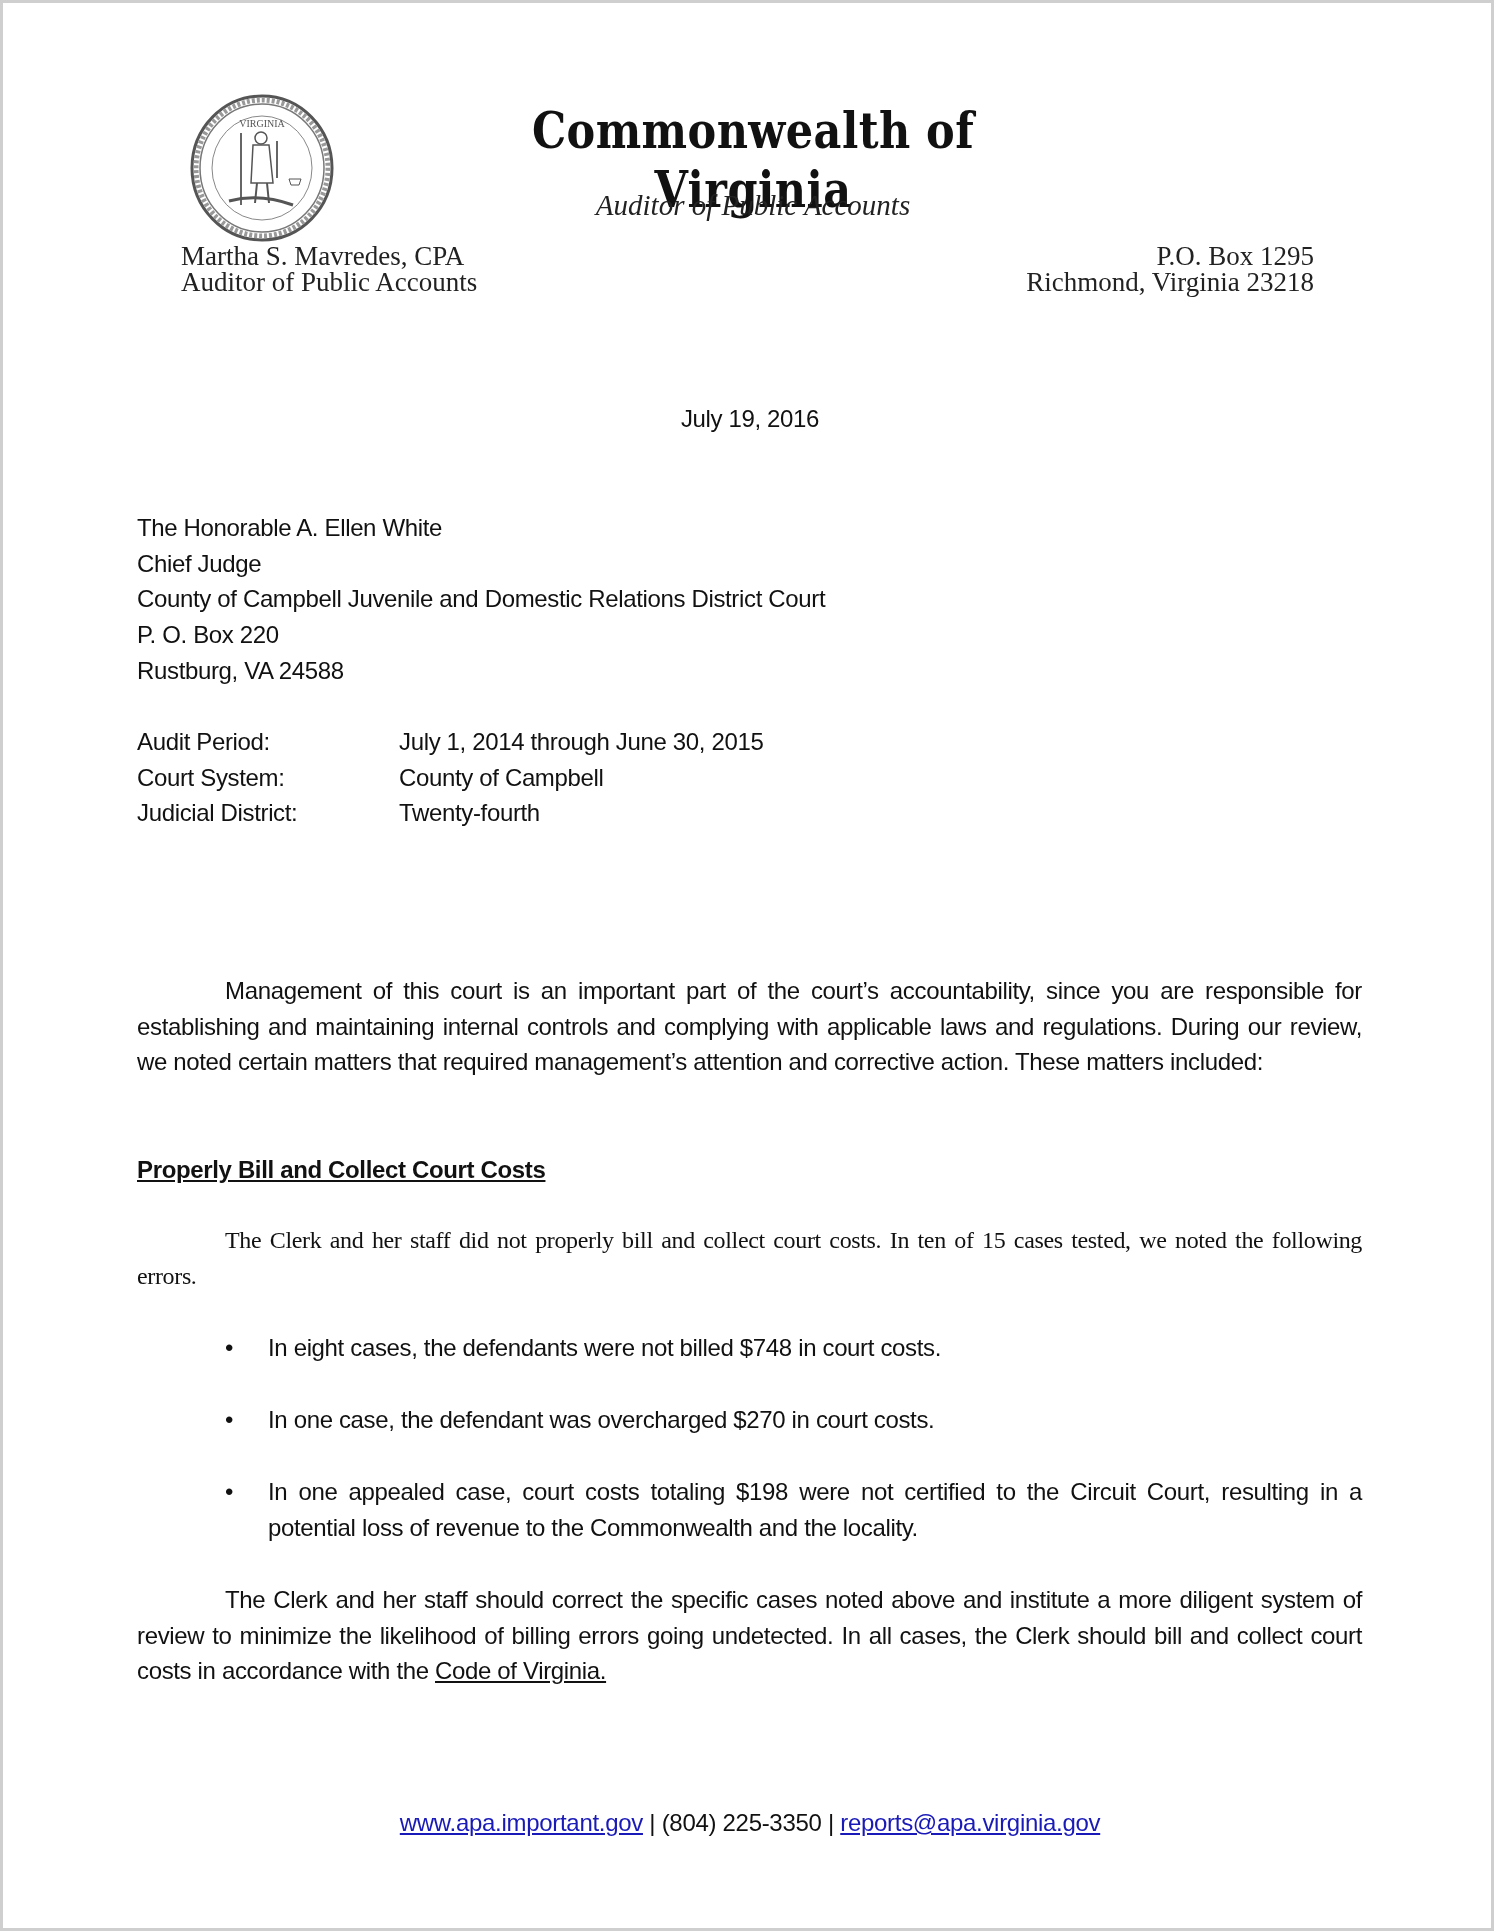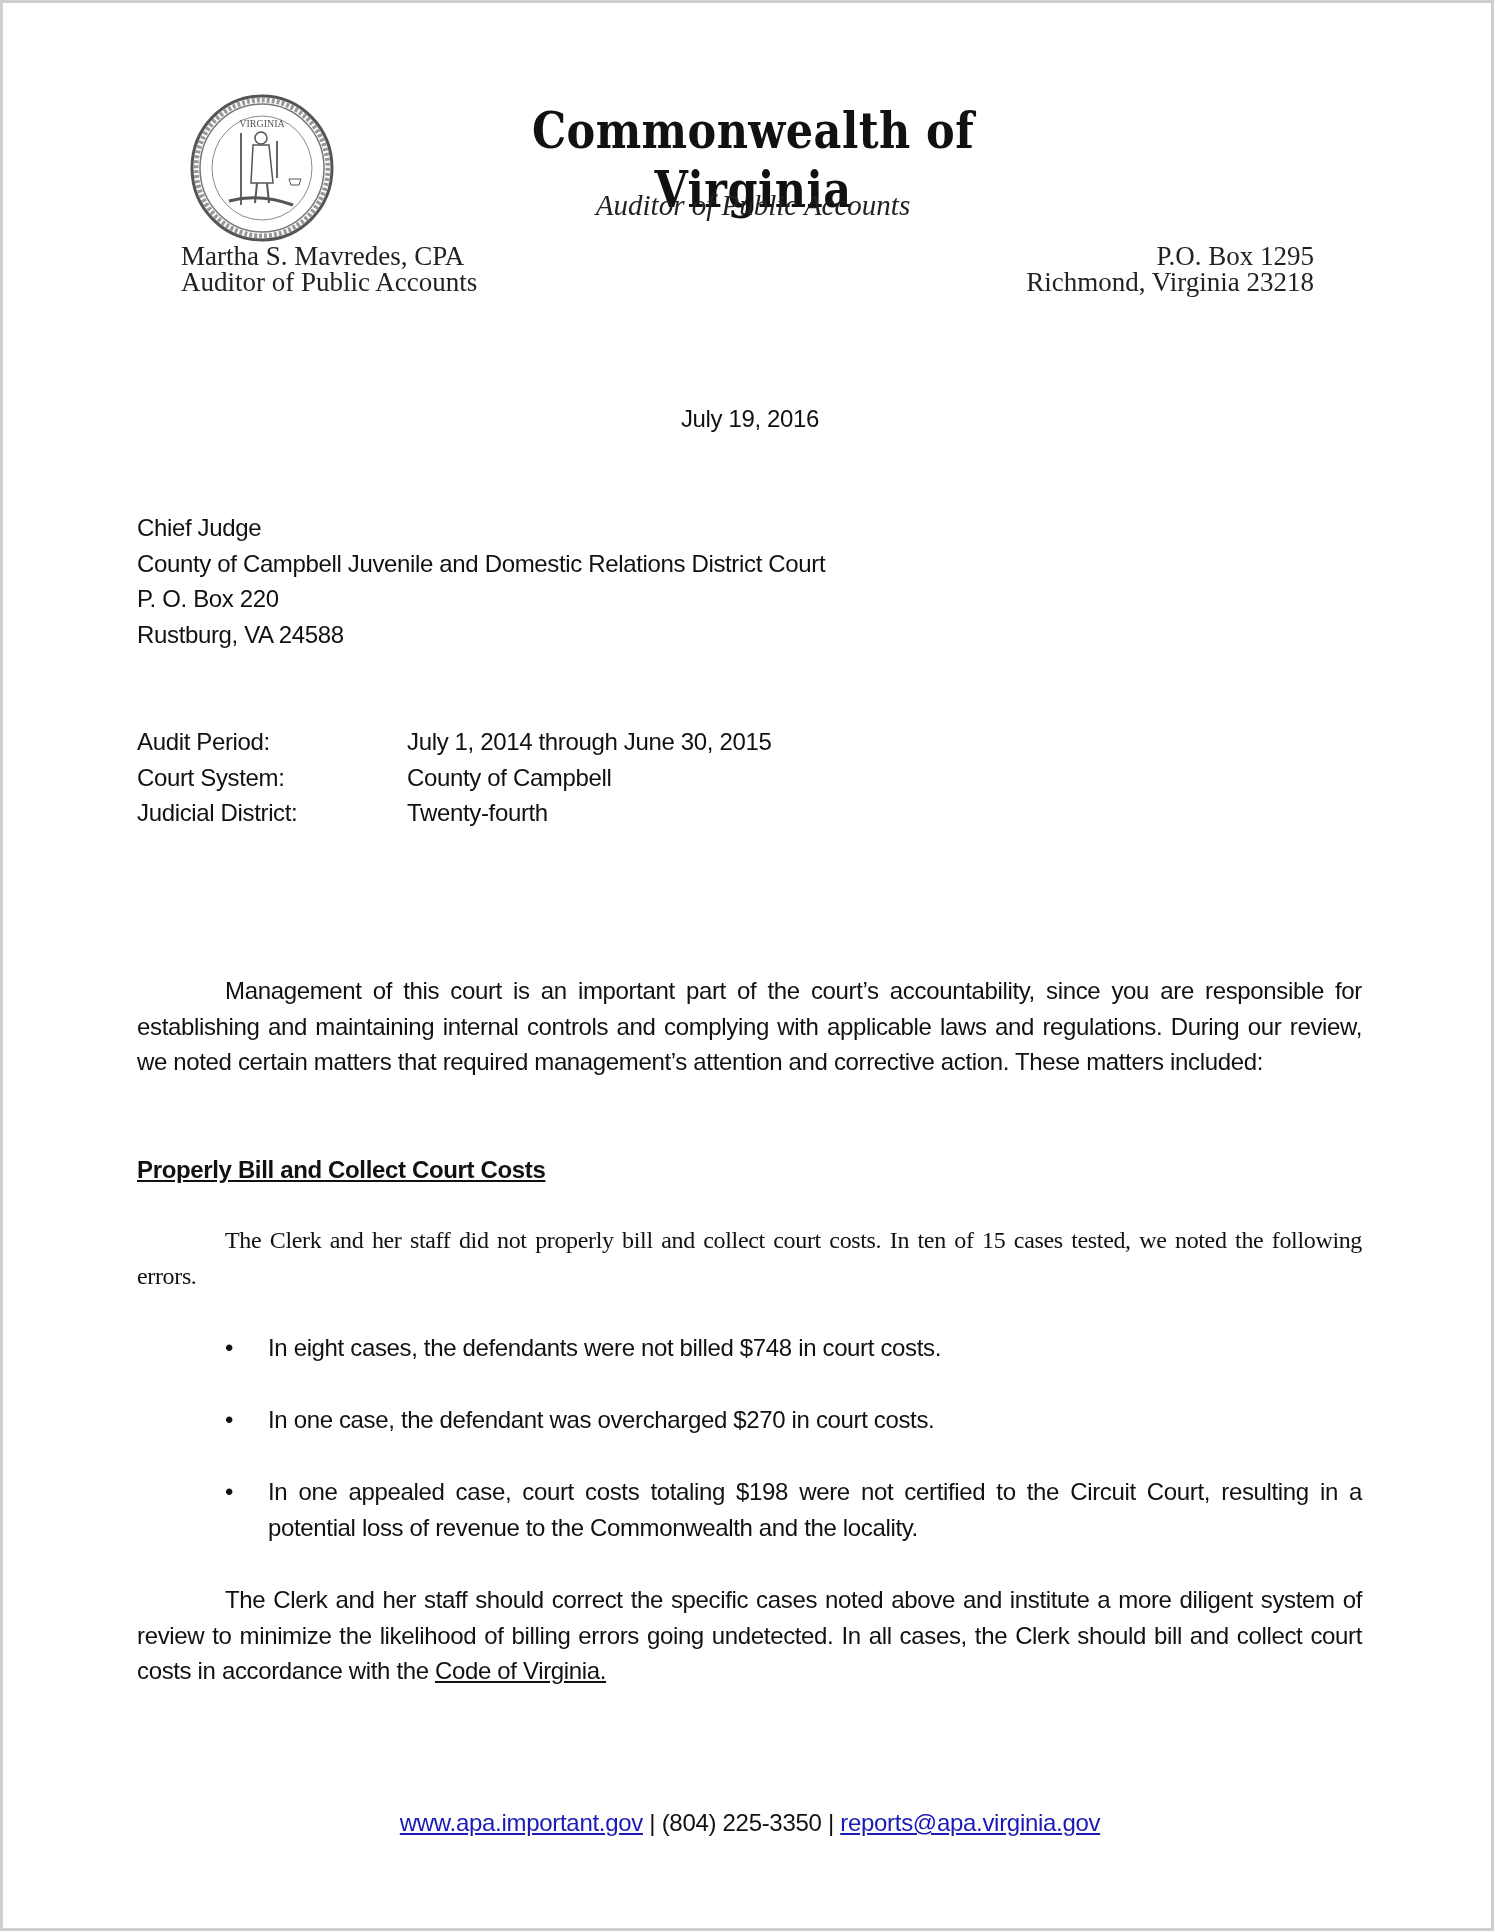--- a/index.html
+++ b/index.html
@@ -24,21 +24,21 @@
   }
   .hdr-left { left: 178px; }
   .hdr-right { right: 177px; text-align: right; }
   .body-text {
     font-family: "Liberation Sans", sans-serif; font-size: 24px; color: #111;
     letter-spacing: -0.35px;
   }
   .date { left: 0; width: 1494px; text-align: center; top: 402px; position: absolute; }
   .lines { position: absolute; left: 134px; width: 1225px; }
   .line { height: 35.7px; line-height: 35.7px; white-space: nowrap; }
-  .kv { display: flex; height: 35.7px; line-height: 35.7px; gap: 8px; }
+  .kv { display: flex; height: 35.7px; line-height: 35.7px; }
   .kv .k { width: 262px; }
   .para { position: absolute; left: 134px; width: 1225px; line-height: 35.7px; text-align: justify; }
   .para .indent { display: inline-block; width: 88px; }
   .heading { position: absolute; left: 134px; top: 1149px; font-weight: bold; text-decoration: underline; line-height: 35.7px; }
   .bullet { position: absolute; left: 222px; width: 1137px; line-height: 35.7px; }
   .bullet .dot { position: absolute; left: 0; top: 0; }
   .bullet .btext { margin-left: 43px; display: block; text-align: justify; }
   .u { text-decoration: underline; }
   .footer {
     position: absolute; top: 1806px; left: 0; width: 1494px; text-align: center;
@@ -75,20 +75,21 @@
     <div>Auditor of Public Accounts</div>
   </div>
   <div class="hdr-right">
     <div>P.O. Box 1295</div>
     <div>Richmond, Virginia 23218</div>
   </div>
 
   <div class="date body-text">July 19, 2016</div>
 
   <div class="lines body-text" style="top: 507px;">
+    <div class="line">The Honorable A. Ellen White</div>
     <div class="line">Chief Judge</div>
     <div class="line">County of Campbell Juvenile and Domestic Relations District Court</div>
     <div class="line">P. O. Box 220</div>
     <div class="line">Rustburg, VA  24588</div>
   </div>
 
   <div class="lines body-text" style="top: 721px;">
     <div class="kv">
       <span class="k">Audit Period:</span>
       <span>July 1, 2014 through June 30, 2015</span>

